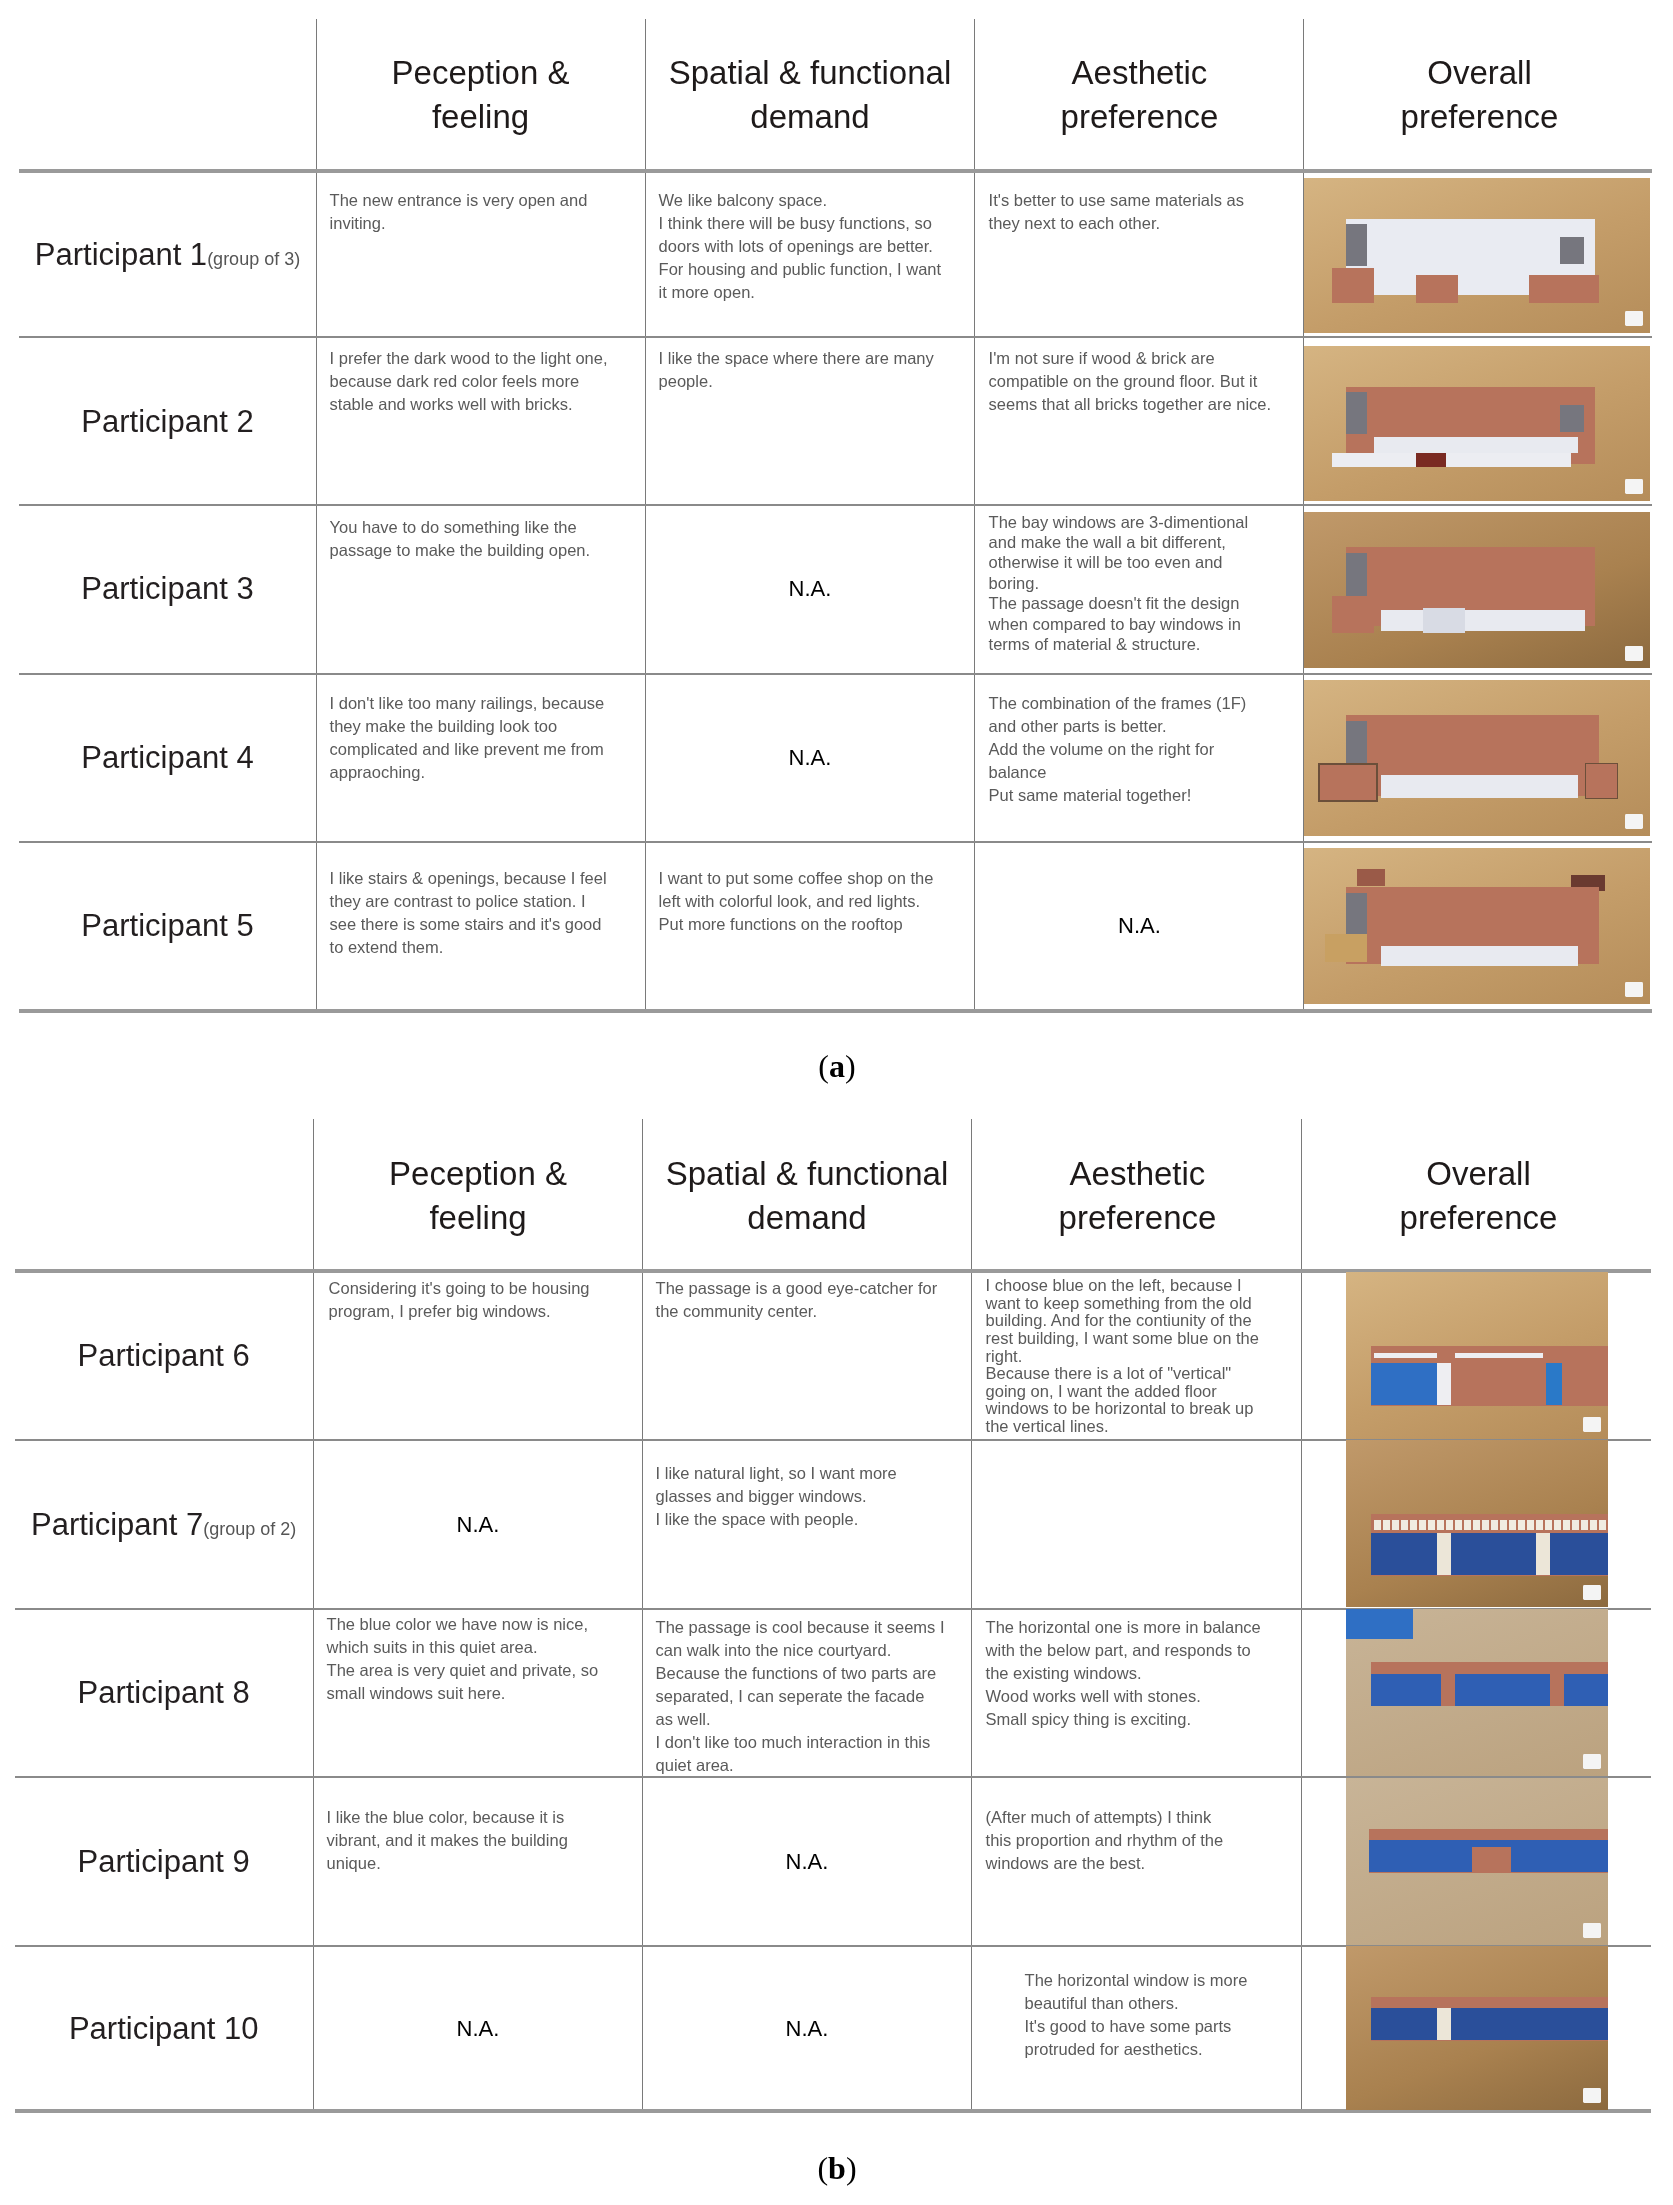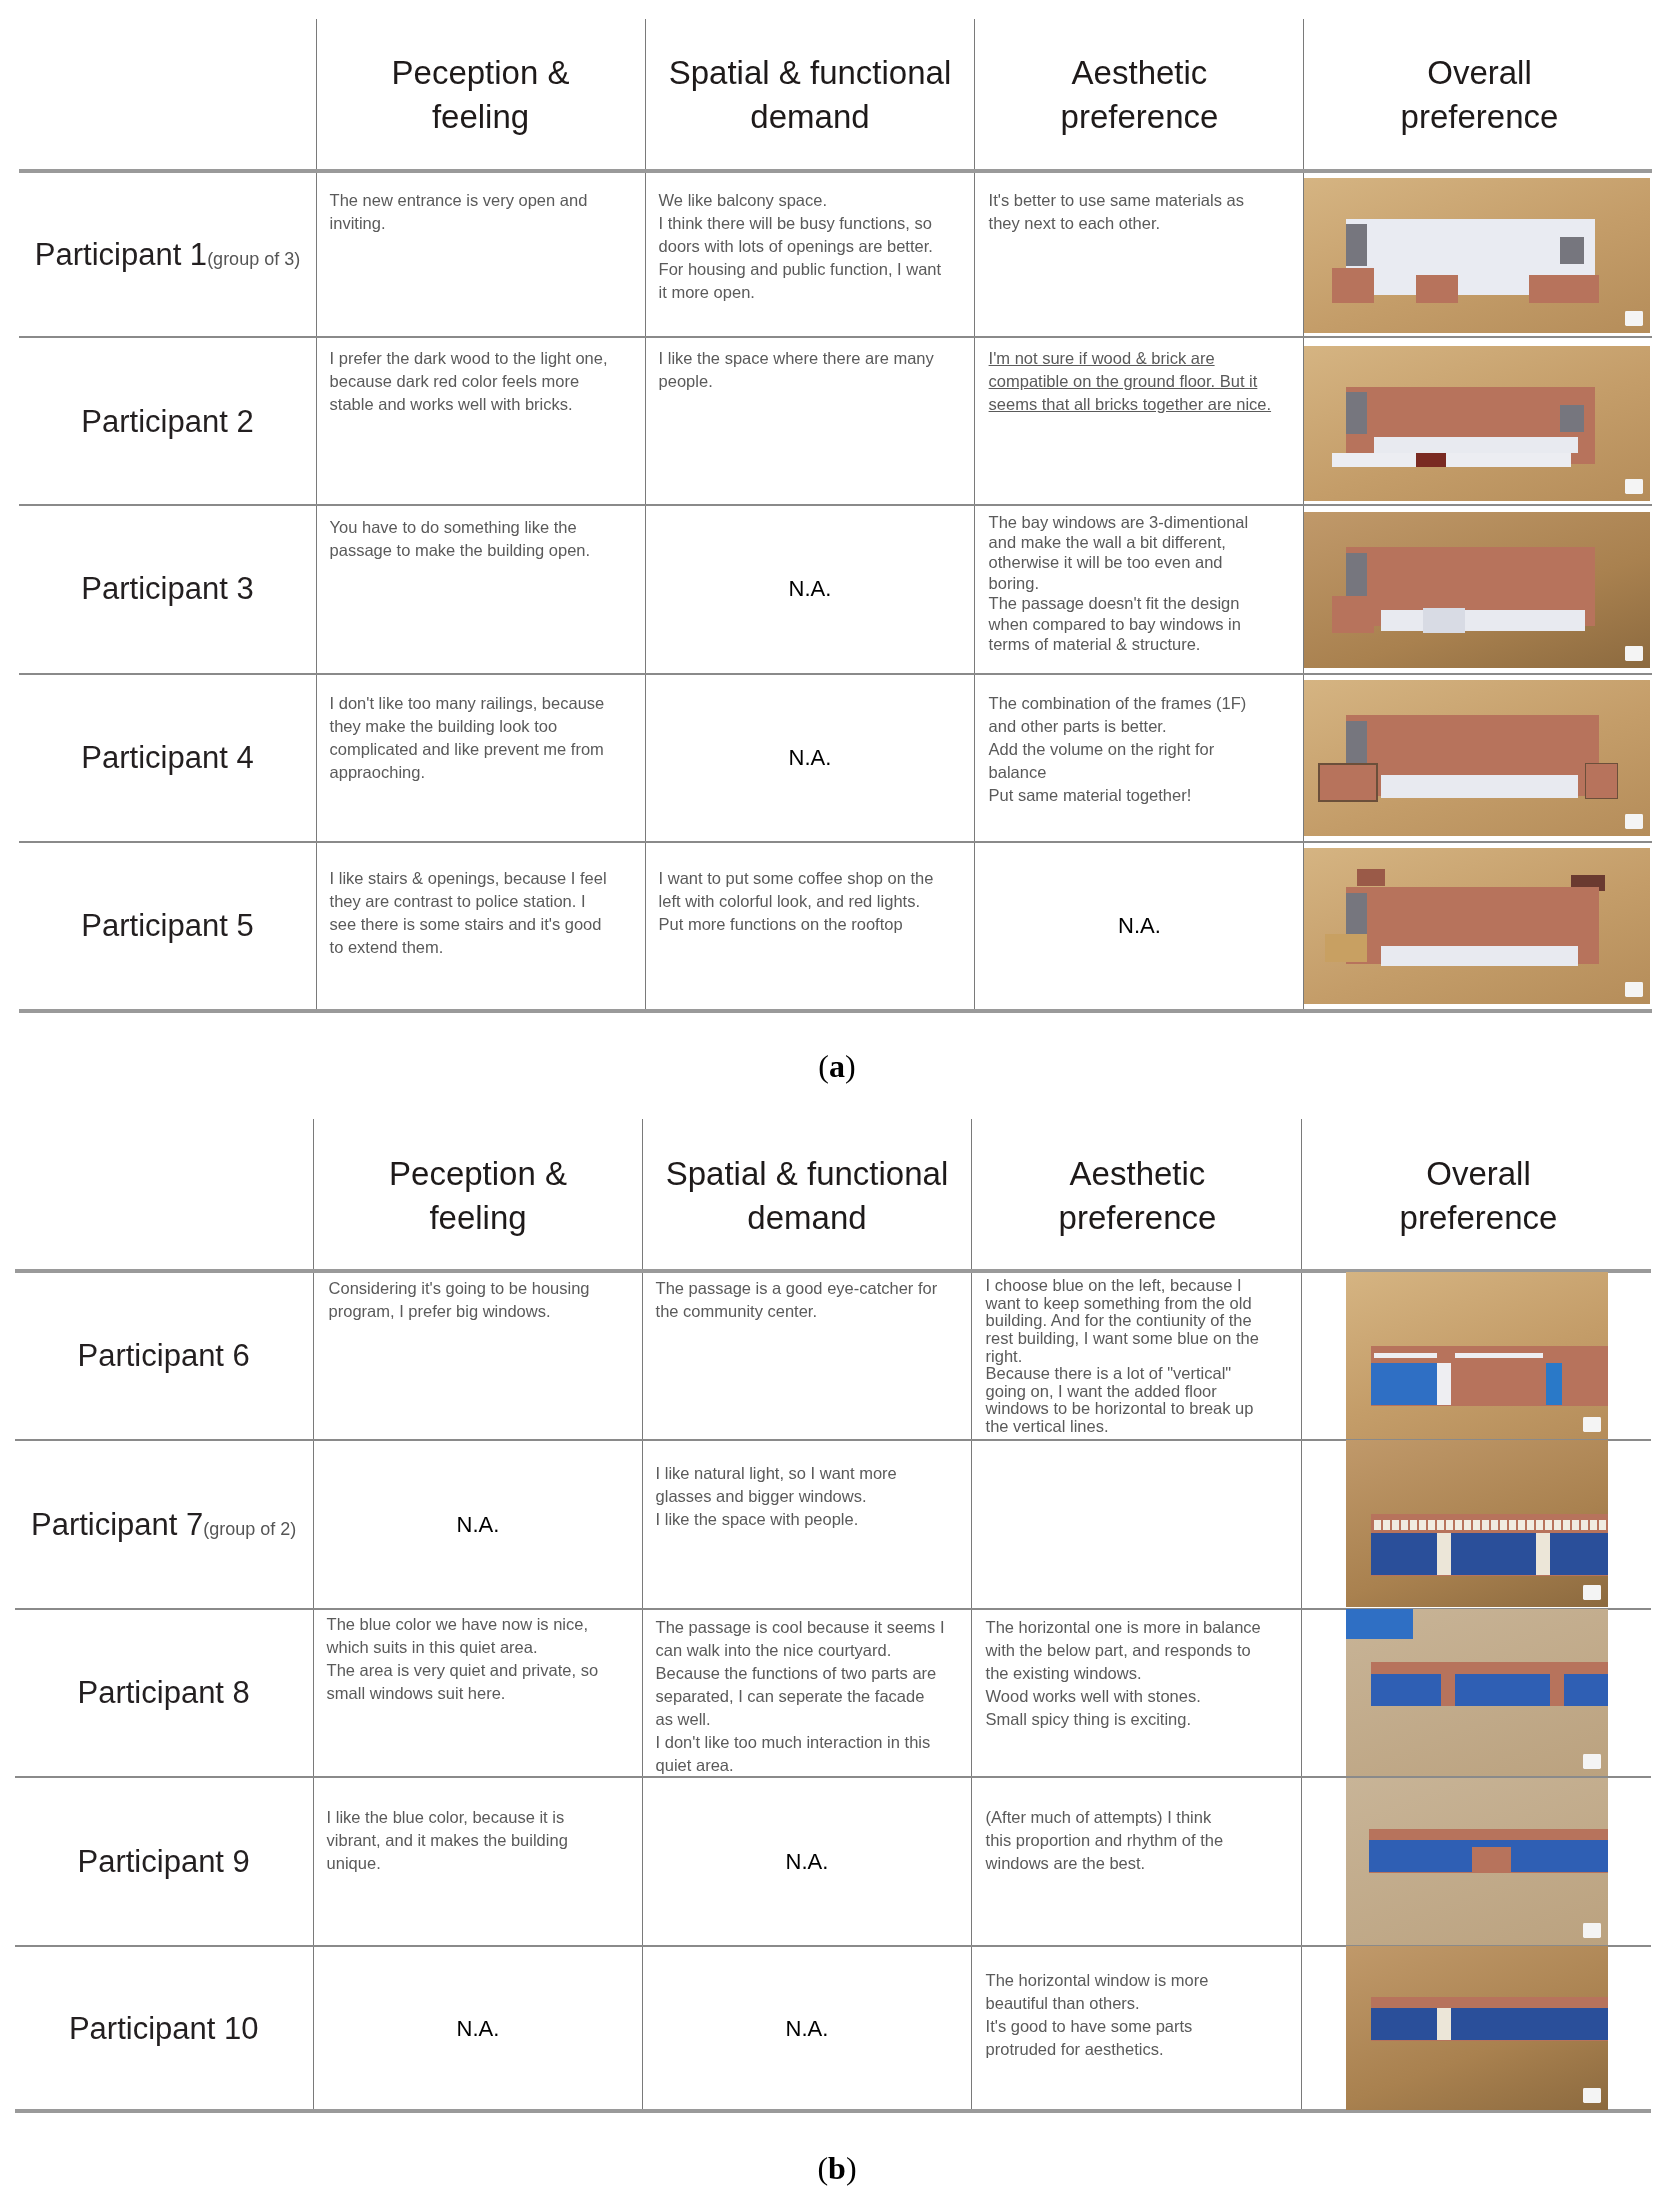--- a/index.html
+++ b/index.html
@@ -79,21 +79,21 @@
   </div>
 
   <div class="label-cell" style="left:19px;top:339px;width:297px;height:166px;">
     <span class="label-main">Participant 2</span>
   </div>
   <div class="text-cell" style="left:317px;top:339px;width:327px;height:166px;padding-top:8.4px;">I prefer the dark wood to the light one,
 because dark red color feels more
 stable and works well with bricks.</div>
   <div class="text-cell" style="left:646px;top:339px;width:328px;height:166px;padding-top:8.4px;">I like the space where there are many
 people.</div>
-  <div class="text-cell" style="left:976px;top:339px;width:327px;height:166px;padding-top:8.4px;text-decoration:underline;">I'm not sure if wood &amp; brick are
+  <div class="text-cell" style="left:976px;top:339px;width:327px;height:166px;padding-top:8.4px;">I'm not sure if wood &amp; brick are
 compatible on the ground floor. But it
 seems that all bricks together are nice.</div>
   <div class="photo" style="left:1304px;top:346px;width:346px;height:155px;">
     <div class="board"></div>
     <div class="bld" style="left:42px;top:41px;width:249px;height:77px;background:#b7735c;"></div>
     <div class="bld" style="left:42px;top:46px;width:21px;height:42px;background:#76767e;"></div>
     <div class="bld" style="left:256px;top:59px;width:24px;height:27px;background:#76767e;"></div>
     <div class="bld" style="left:70px;top:91px;width:204px;height:15.5px;background:#e8eaf0;"></div>
     <div class="bld" style="left:28px;top:107px;width:239px;height:14px;background:#ecedf2;"></div>
     <div class="bld" style="left:112px;top:107px;width:29.5px;height:14px;background:#7a2a22;"></div>
@@ -283,21 +283,21 @@
     <div class="bld" style="left:22.5px;top:62px;width:239px;height:32px;background:#2f5fb4;"></div>
     <div class="bld" style="left:126px;top:69px;width:39px;height:25px;background:#b7735c;"></div>
     <div class="logo"></div>
   </div>
 
   <div class="label-cell" style="left:14.7px;top:1948px;width:298px;height:162px;">
     <span class="label-main">Participant 10</span>
   </div>
   <div class="na-cell" style="left:314px;top:1948px;width:328px;height:162px;">N.A.</div>
   <div class="na-cell" style="left:643px;top:1948px;width:328px;height:162px;">N.A.</div>
-  <div class="text-cell" style="left:973px;top:1948px;width:396px;height:162px;padding-top:21px;">The horizontal window is more
+  <div class="text-cell" style="left:1012px;top:1948px;width:396px;height:162px;padding-top:21px;">The horizontal window is more
 beautiful than others.
 It's good to have some parts
 protruded for aesthetics.</div>
   <div class="photo" style="left:1346px;top:1946px;width:262px;height:164px;">
     <div class="board dark"></div>
     <div class="bld" style="left:24.6px;top:51px;width:237px;height:44px;background:#b7735c;"></div>
     <div class="bld" style="left:24.6px;top:62px;width:237px;height:32px;background:#2a4f9a;"></div>
     <div class="bld" style="left:91px;top:62px;width:14px;height:32px;background:#ece6d8;"></div>
     <div class="logo"></div>
   </div>

